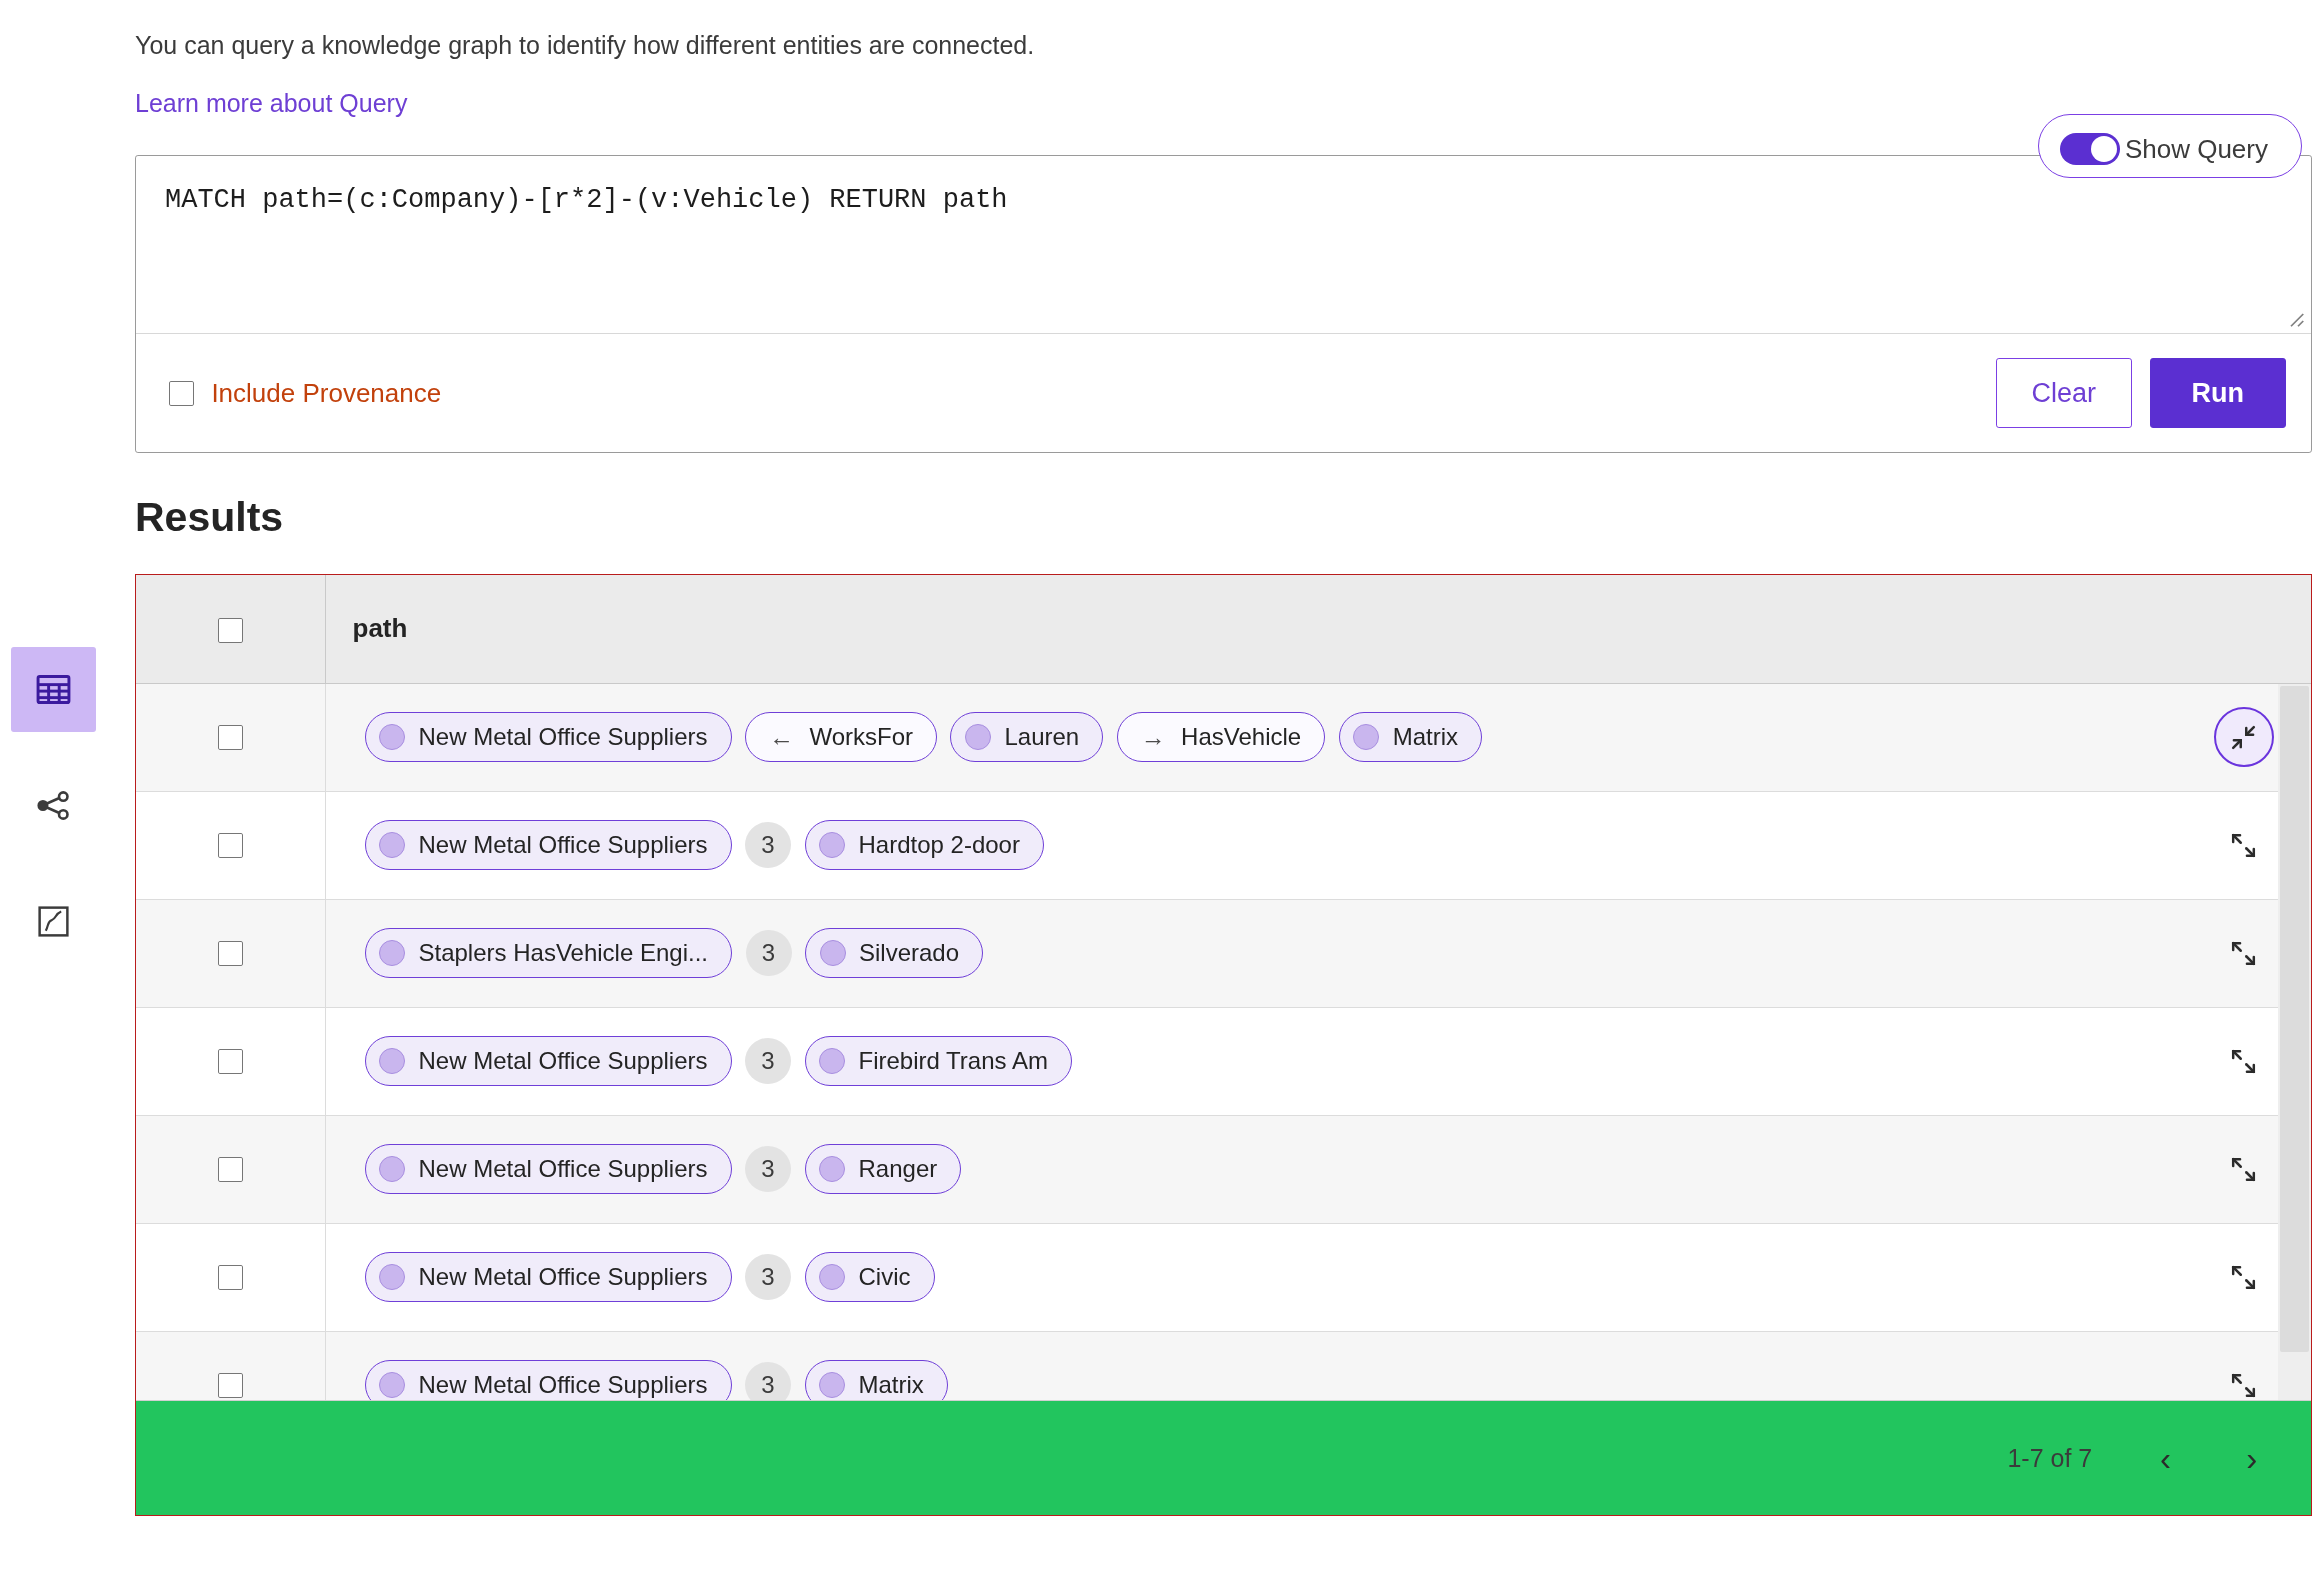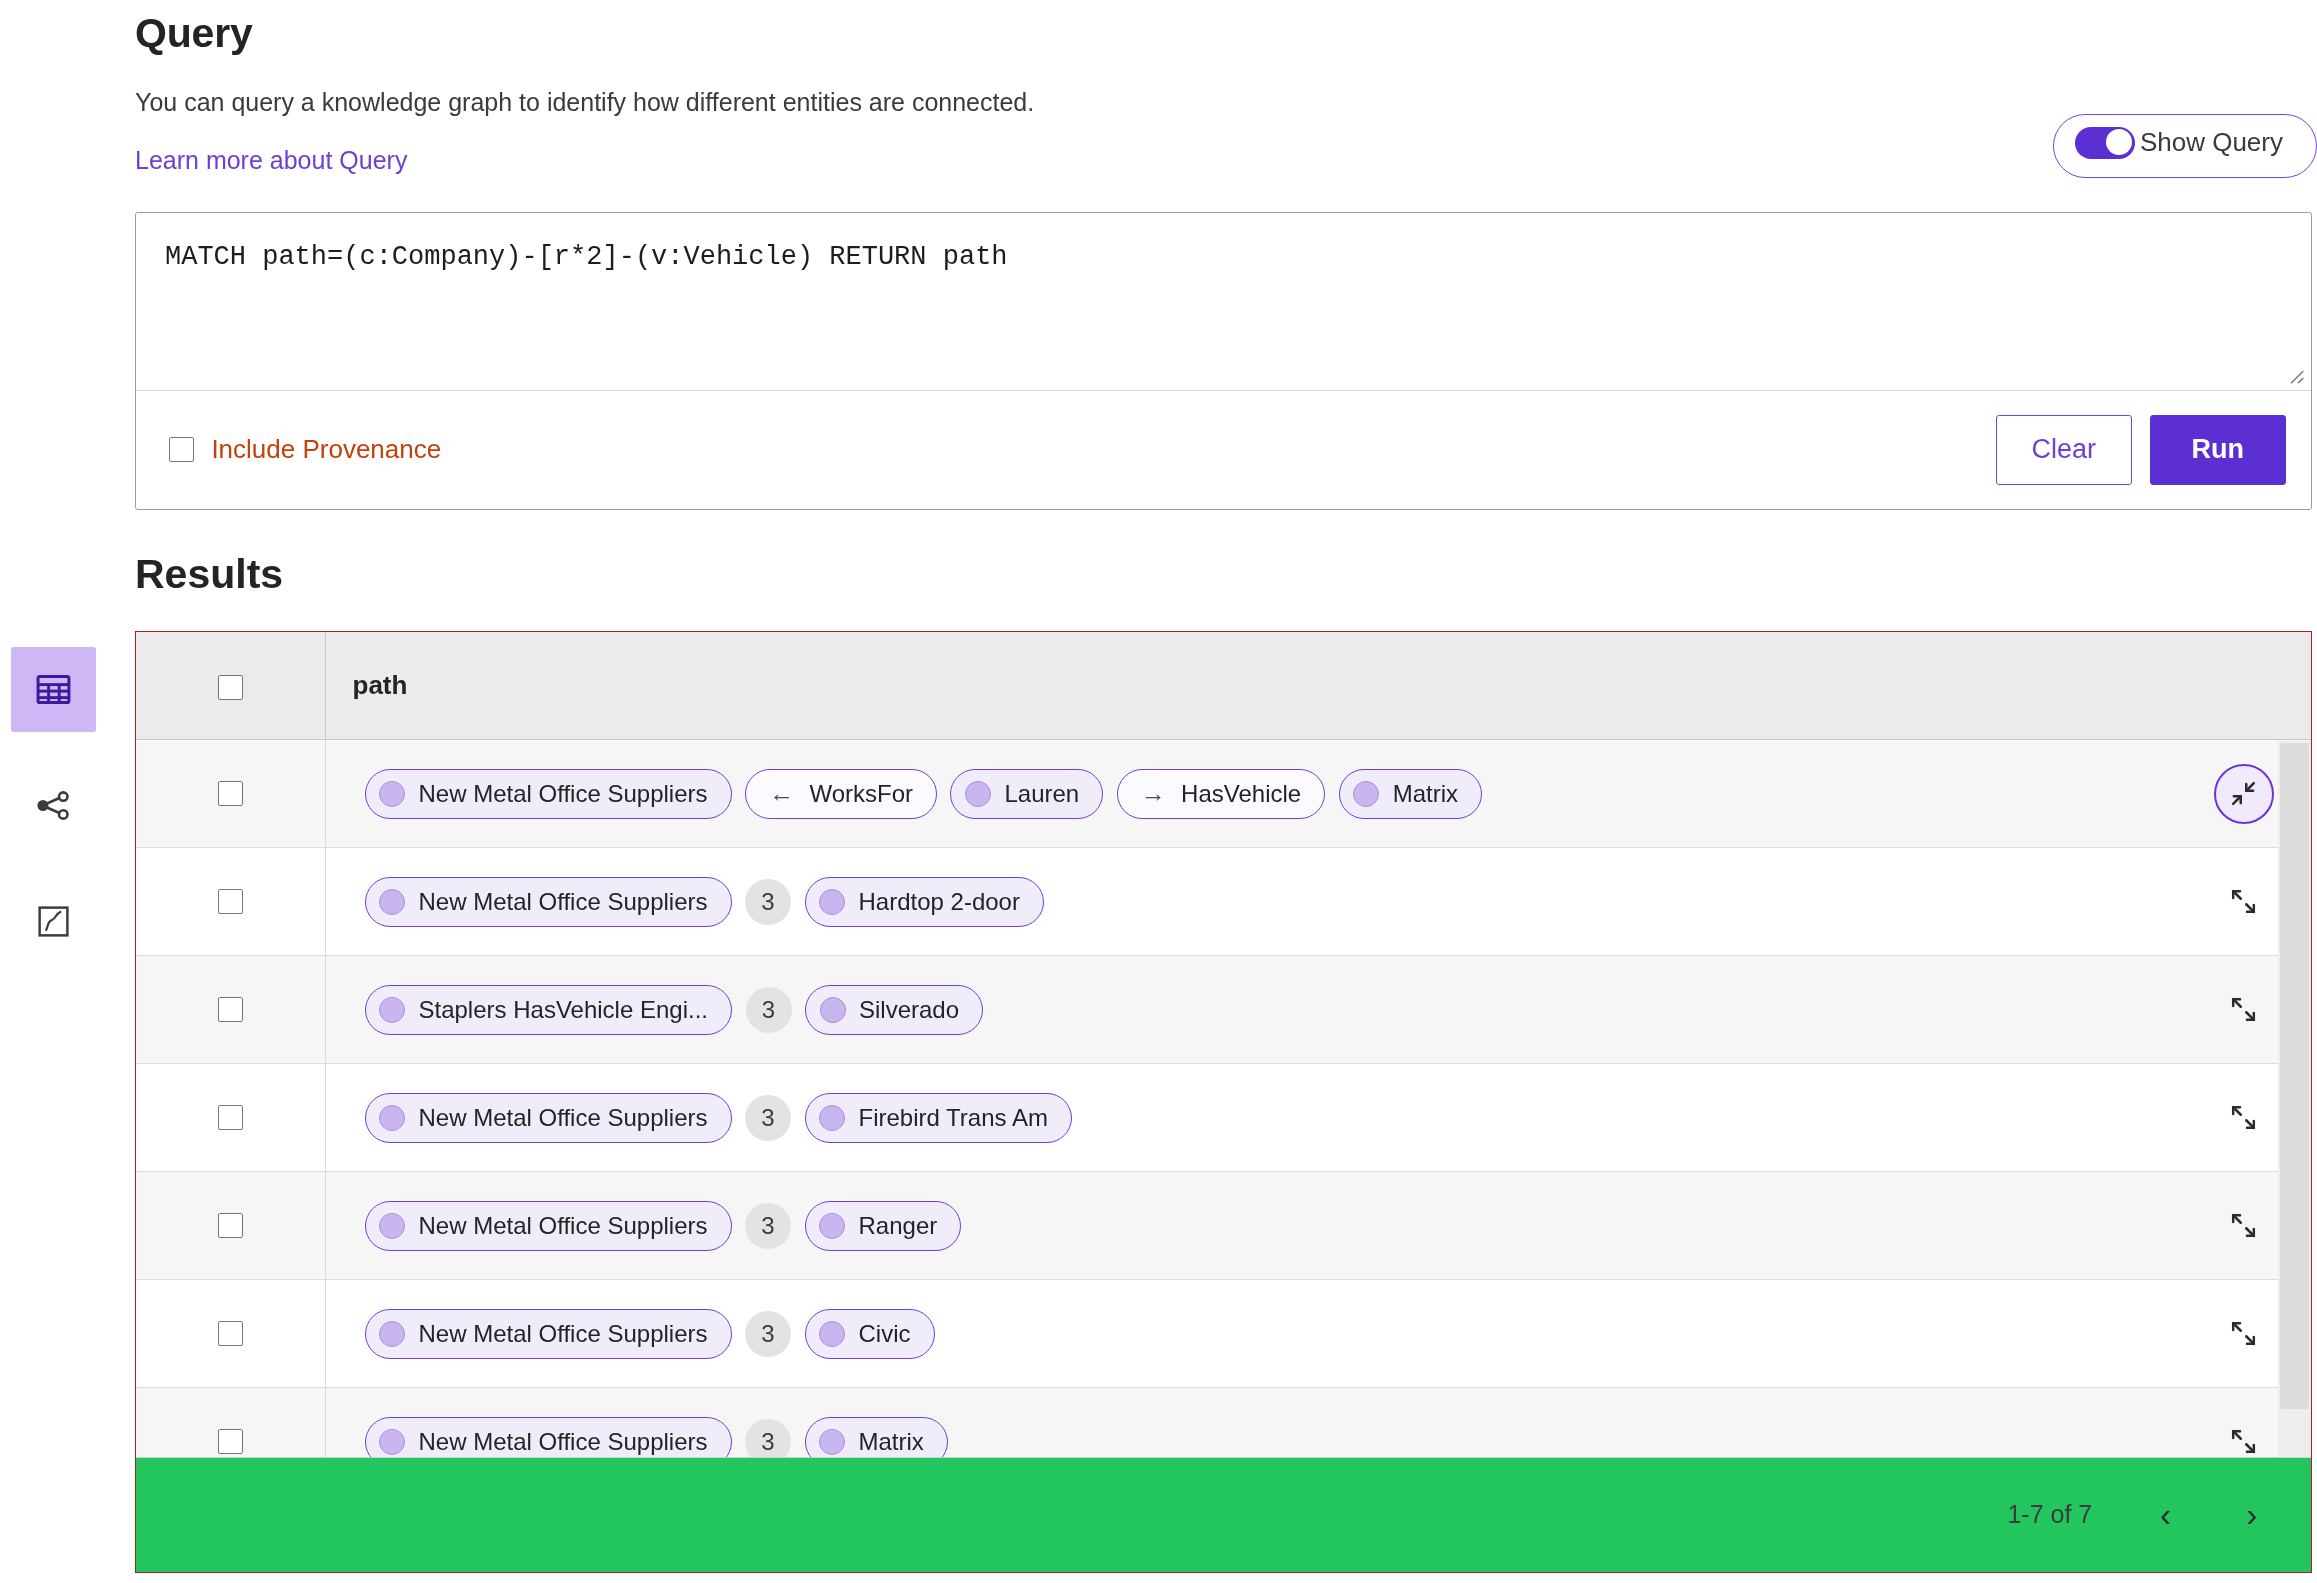--- a/index.html
+++ b/index.html
@@ -57,23 +57,23 @@
     display: inline-block;
     font-size: 25px;
     color: #6e3fd4;
     text-decoration: none;
     margin-top: 29px;
   }
 
   
   #show-query-toggle {
     position: absolute;
-    right: 0; top: 114px;
+    right: 15px; top: 114px;
     display: flex;
-    align-items: flex-start;
+    align-items: flex-end;
     gap: 5px;
     border: 1.9px solid #7b3fe4;
     border-radius: 39px;
     padding: 11.6px 33px 11.6px 21px;
     background: #ffffff;
     cursor: pointer;
     height: 64px;
   }
   .switch {
     width: 60px; height: 32px;
@@ -347,21 +347,20 @@
       <svg width="37" height="37" viewBox="0 0 24 24" fill="none" stroke="#3b3b3b" stroke-width="1.6">
         <rect x="3" y="3" width="18" height="18"></rect>
         <path d="M7 18 C9 14, 8 12, 11 11 C14 10, 13 7, 17 5.5" stroke-width="1.4"></path>
       </svg>
     </span>
   </div>
 </div>
 
 <div id="content">
 
-  <h1 class="section-title">Query</h1>
   <p class="section-desc">You can query a knowledge graph to identify how different entities are connected.</p>
   <a class="learn-link" href="#">Learn more about Query</a>
 
   <div id="show-query-toggle">
     <span class="switch">
       <span class="knob"></span>
     </span>
     <span class="lbl">Show Query</span>
   </div>
 

